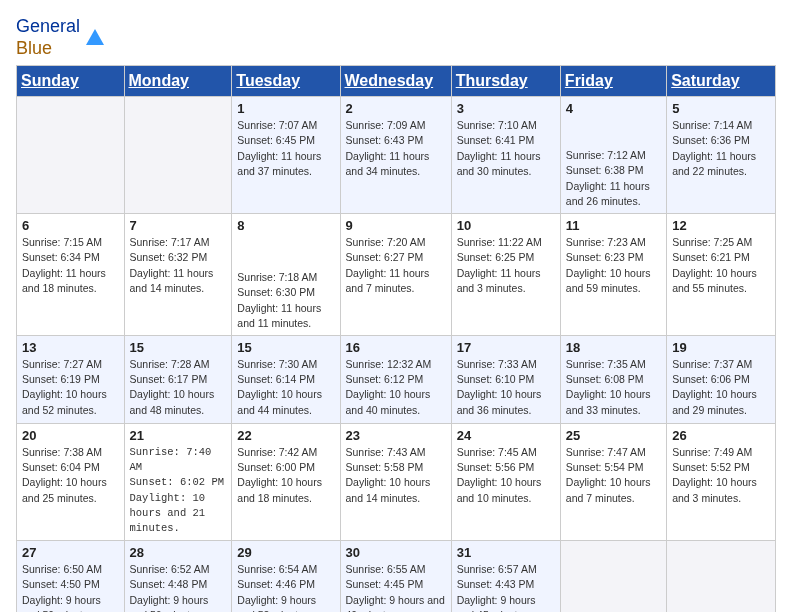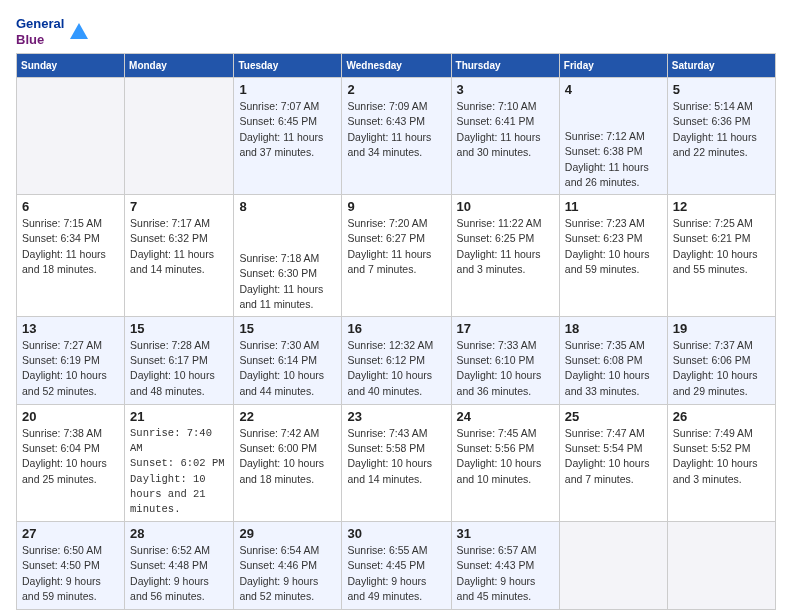--- a/index.html
+++ b/index.html
@@ -11,25 +11,26 @@
       padding: 16px;
     }
     .calendar-table {
       width: 100%;
       border-collapse: collapse;
       margin-top: 4px;
     }
     .calendar-table thead th {
       background-color: #2255aa;
       color: #fff;
-      font-size: 10px;
+      font-size: 16px;
       font-weight: bold;
       padding: 6px 4px;
       text-align: left;
       border: 1px solid #ccc;
+      text-decoration: underline;
     }
     .calendar-table tbody td {
       vertical-align: top;
       border: 1px solid #ccc;
       padding: 4px 5px;
       font-size: 10.5px;
       color: #222;
       height: 88px;
       width: 113px;
     }
@@ -56,21 +57,21 @@
       line-height: 1.45;
       color: #333;
     }
   </style>
 </head>
 <body>
 
 <div style="display:flex; justify-content:space-between; align-items:flex-start; margin-bottom:6px;">
   <div style="display:flex; align-items:center; gap:4px;">
     <div style="position:relative;">
-      <div style="font-size:13px; font-weight:bold; color:#003399; line-height:1.2;">General<br><span style="color:#701a75;">Blue</span></div>
+      <div style="font-size:18px; font-weight:normal; color:#003399; line-height:1.2;">General<br><span style="color:#a16207;">Blue</span></div>
     </div>
     <svg width="22" height="22" viewBox="0 0 22 22">
       <polygon points="11,2 20,18 2,18" fill="#3399ff"></polygon>
     </svg>
   </div>
   <div style="text-align:right;">
     <div style="font-size:36px; font-weight:bold; color:#222;"></div>
     <div style="font-size:15px; color:#444;"></div>
   </div>
 </div>
@@ -110,21 +111,21 @@
 Daylight: 11 hours and 30 minutes.</div>
         </td>
         <td>
           <span class="day-number">4</span>
           <div class="day-info" style="white-space: pre-line; margin-top: 32px;">Sunrise: 7:12 AM
 Sunset: 6:38 PM
 Daylight: 11 hours and 26 minutes.</div>
         </td>
         <td>
           <span class="day-number">5</span>
-          <div class="day-info" style="white-space: pre-line;">Sunrise: 5:14 AM
+          <div class="day-info" style="white-space: pre-line;">Sunrise: 7:14 AM
 Sunset: 6:36 PM
 Daylight: 11 hours and 22 minutes.</div>
         </td>
       </tr>
       <tr>
         <td>
           <span class="day-number">6</span>
           <div class="day-info" style="white-space: pre-line;">Sunrise: 7:15 AM
 Sunset: 6:34 PM
 Daylight: 11 hours and 18 minutes.</div>

